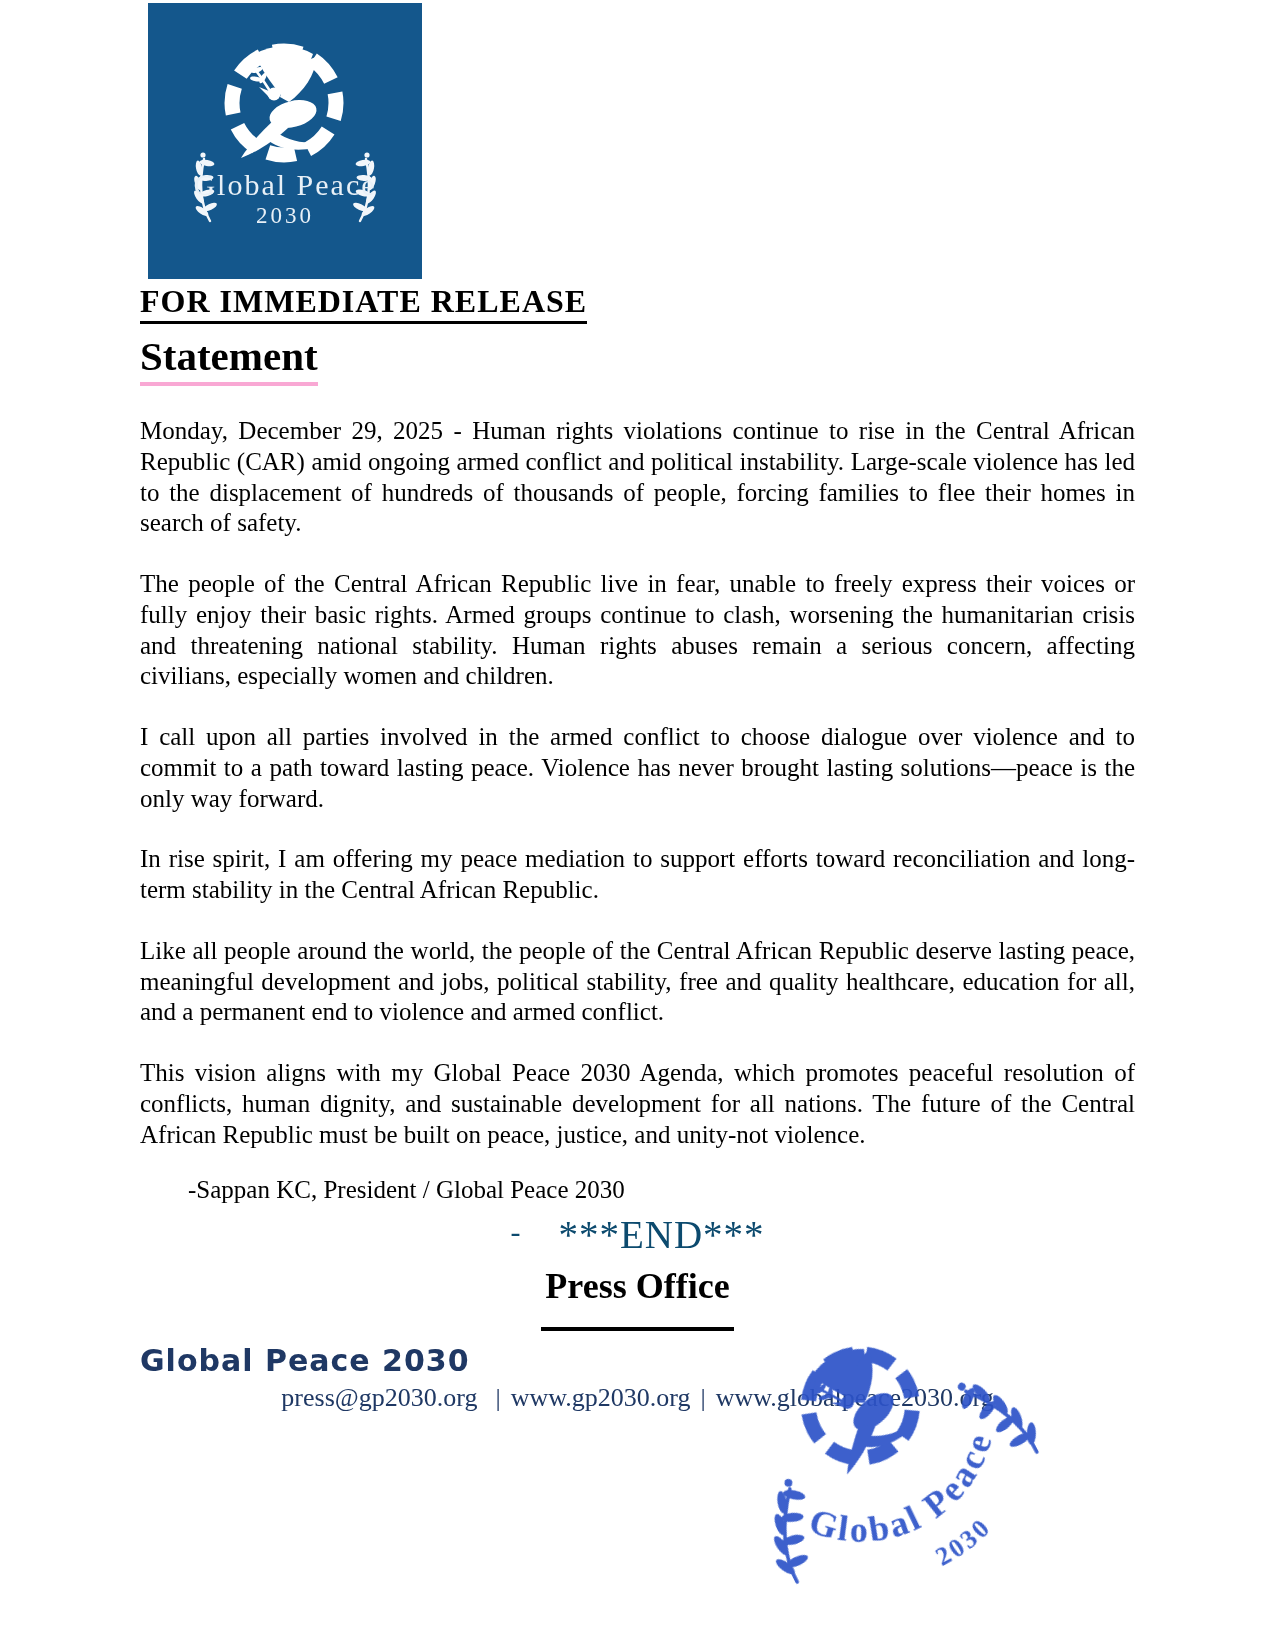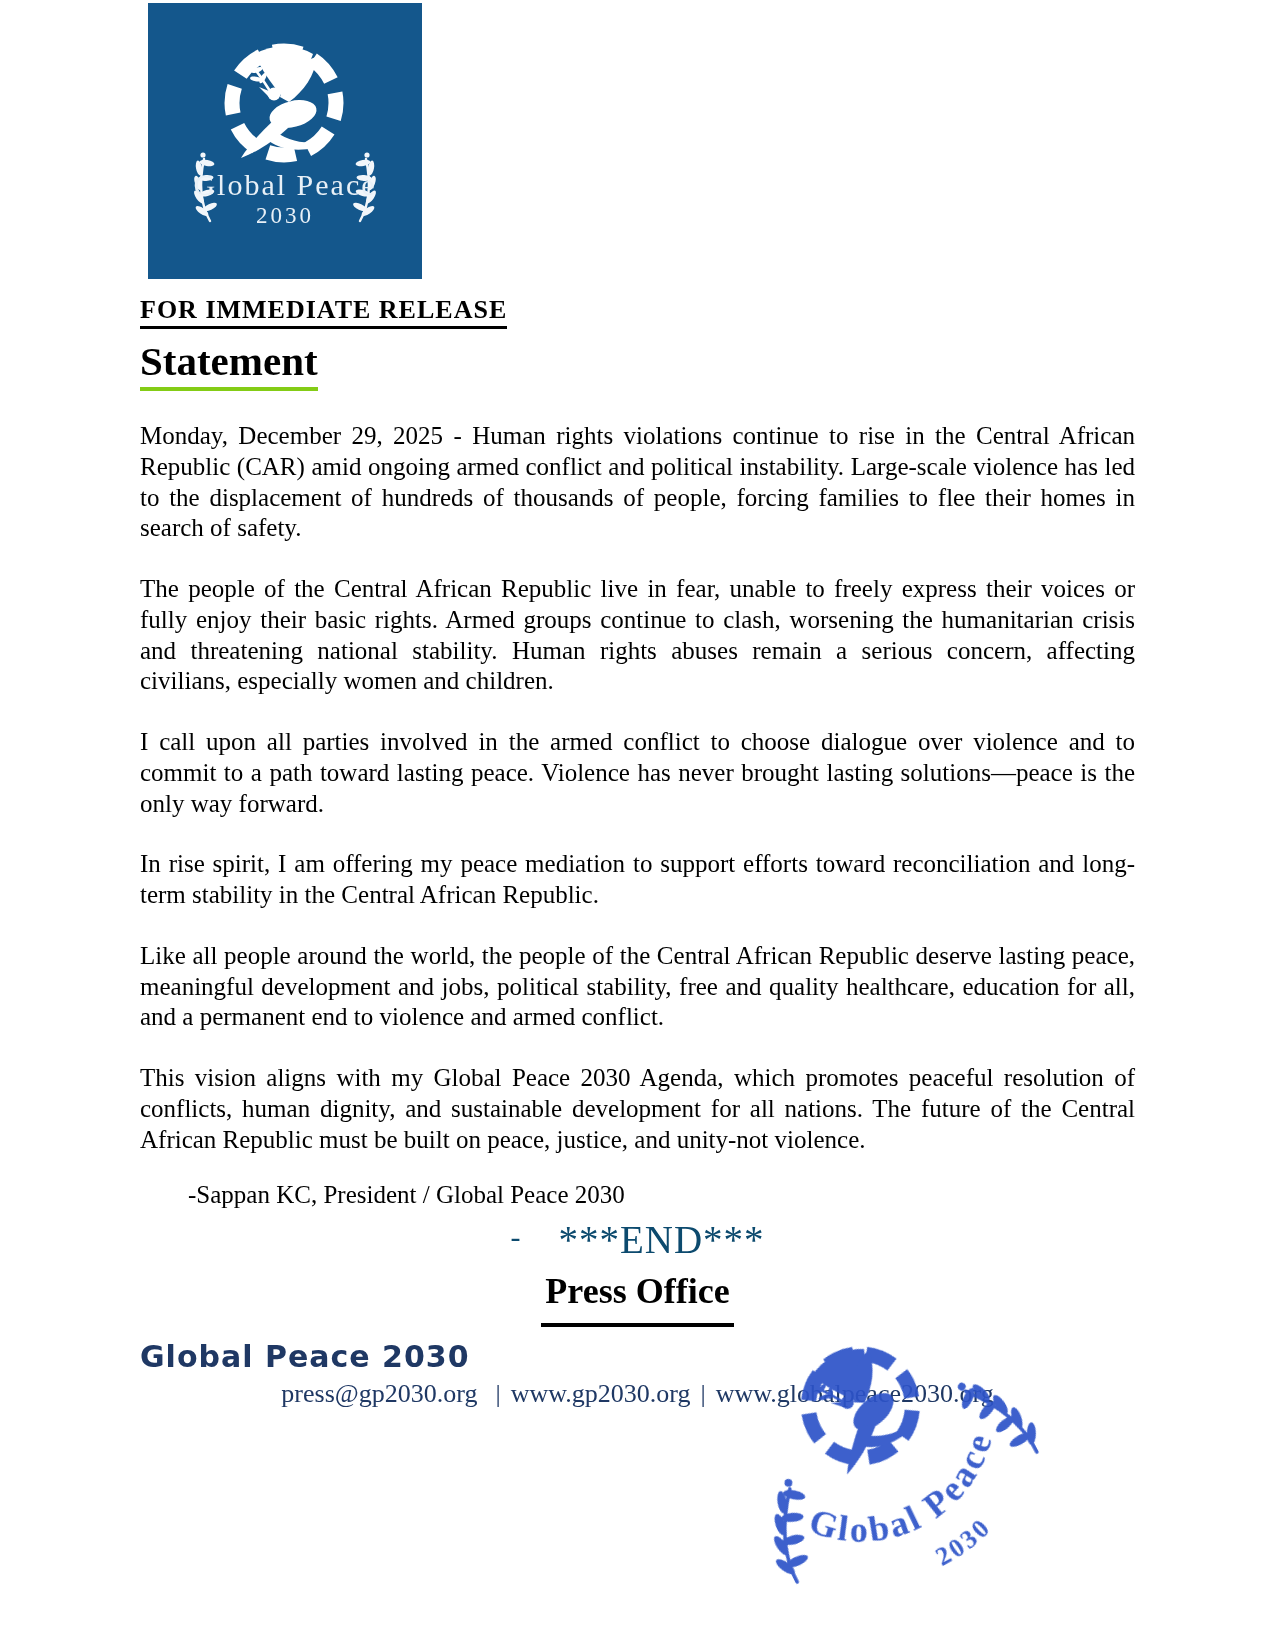--- a/index.html
+++ b/index.html
@@ -11,36 +11,36 @@
     position: relative;
     overflow: hidden;
   }
   .page { padding: 0 140px; position: relative; }
 
   
   .logo-box { display: block; width: 274px; height: 276px; margin: 3px 0 0 8px; }
 
   .release {
     display: inline-block;
-    margin-top: 16px;
-    font-size: 26px; font-weight: bold; letter-spacing: 1px;
+    margin-top: 4px;
+    font-size: 32px; font-weight: bold; letter-spacing: 1px;
     border-bottom: 3px solid #000; padding-bottom: 1px;
   }
 
   .headline {
     margin: 30px 0 0 0;
     font-size: 41px; font-weight: bold; line-height: 1.3;
     letter-spacing: 0.2px;
   }
 
   .section-title {
     display: inline-block;
     margin-top: 8px;
     font-size: 41px; font-weight: bold;
-    border-bottom: 4px solid #84cc16; padding-bottom: 2px;
+    border-bottom: 4px solid #f9a8d4; padding-bottom: 2px;
   }
 
   .body-text p {
     font-size: 25px; line-height: 1.23;
     text-align: justify;
     margin: 30px 0 0 0;
   }
   .body-text p.first { }
 
   .signature { margin-top: 26px; font-size: 25px; display: flex; }
@@ -48,21 +48,21 @@
   .signature .sig-text { }
 
   .end-line { margin-top: 8px; text-align: center; color: #0c4a6e; }
   .end-line .dash { font-size: 30px; vertical-align: 6px; margin-right: 38px; }
   .end-line .end-text { font-size: 39px; letter-spacing: 1px; }
 
   .press-office { text-align: center; margin-top: 8px; }
   .press-office .po-label {
     display: inline-block;
     font-size: 36px; font-weight: bold;
-    border-bottom: 4px solid #000; padding: 0 4px 11px 4px;
+    border-bottom: 4px solid #000; padding: 0 4px 20px 4px;
   }
 
   .org-name {
     text-align: left; margin-top: 12px;
     font-family: "DejaVu Sans", sans-serif;
     font-size: 30px; font-weight: bold; letter-spacing: 1px;
     color: #1f3864;
   }
 
   .contact { text-align: center; margin-top: 5px; font-size: 26px; color: #1f3864; }

